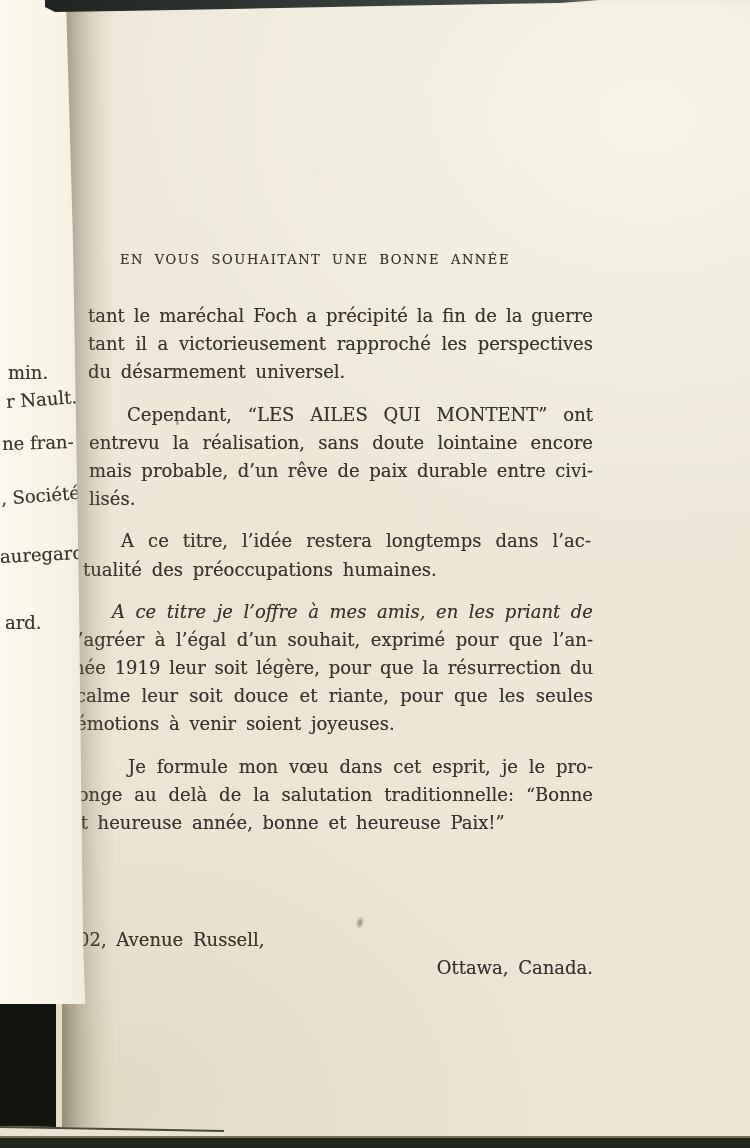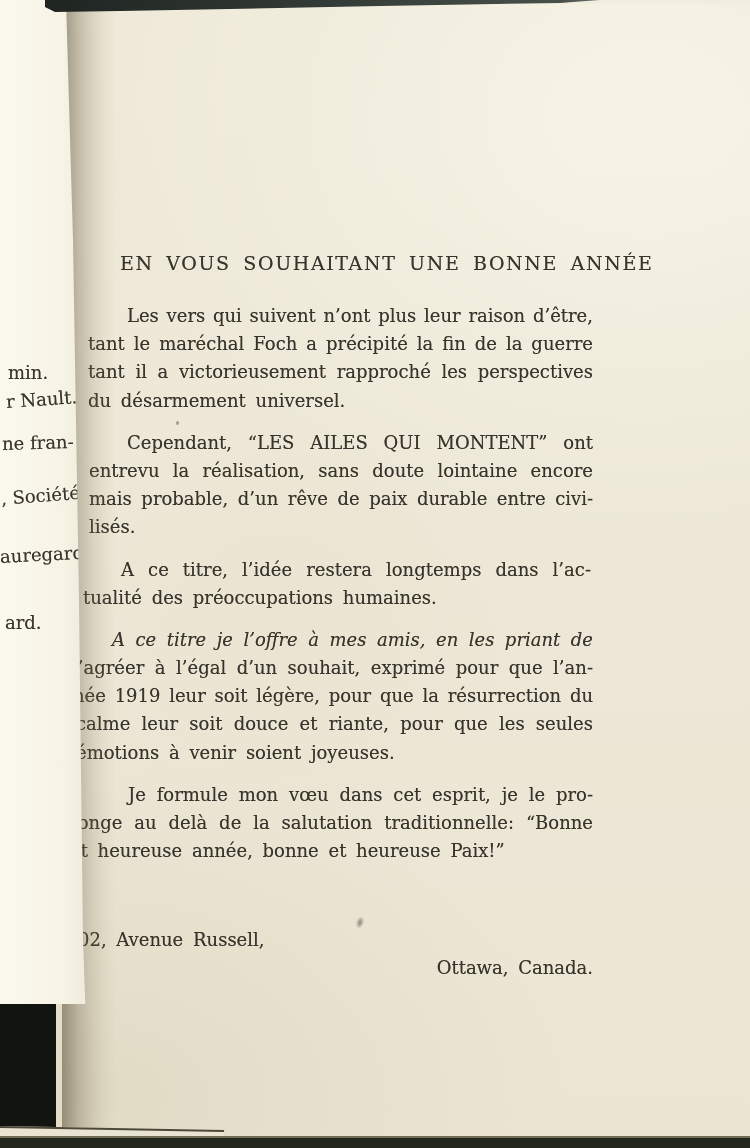--- a/index.html
+++ b/index.html
@@ -26,21 +26,21 @@
       linear-gradient(#eee9d8,#ebe6d4);
   }
 
   
   .text-layer{
     position:absolute;inset:0;color:#38332b;
     text-shadow:0 0 .4px rgba(56,51,43,.55);
   }
   .doc-title{
     position:absolute;left:120px;top:252px;
-    font-size:19px;letter-spacing:1.6px;word-spacing:5px;white-space:nowrap;text-align:center;
+    font-size:13px;letter-spacing:1.6px;word-spacing:5px;white-space:nowrap;text-align:center;
   }
   .text-block{position:absolute;left:88px;top:302px;width:505px;}
   .para{margin:0 0 14px 0;}
   .line{
     height:28.2px;line-height:28.2px;font-size:18px;
     white-space:nowrap;word-spacing:4px;
   }
   .line.j{
     white-space:normal;word-spacing:2px;
     text-align:justify;text-align-last:justify;
@@ -106,21 +106,20 @@
 <div class="scan">
 
   <div class="back-sliver"></div>
 
   <div class="main-page"></div>
 
   <div class="text-layer">
     <div class="doc-title">EN VOUS SOUHAITANT UNE BONNE ANNÉE</div>
     <div class="text-block">
         <div class="para">
-          <div class="line j" style="margin-left: 39px; width: 466px;">Les vers qui suivent n’ont plus leur raison d’être,</div>
           <div class="line j" style="margin-left: 0px; width: 505px;">tant le maréchal Foch a précipité la fin de la guerre</div>
           <div class="line j" style="margin-left: 0px; width: 505px;">tant il a victorieusement rapproché les perspectives</div>
           <div class="line" style="margin-left: 0px;">du désarmement universel.</div>
         </div>
         <div class="para">
           <div class="line j" style="margin-left: 39px; width: 466px;">Cependant, “LES AILES QUI MONTENT” ont</div>
           <div class="line j" style="margin-left: 1px; width: 504px;">entrevu la réalisation, sans doute lointaine encore</div>
           <div class="line j" style="margin-left: 1px; width: 504px;">mais probable, d’un rêve de paix durable entre civi-</div>
           <div class="line" style="margin-left: 1px;">lisés.</div>
         </div>

